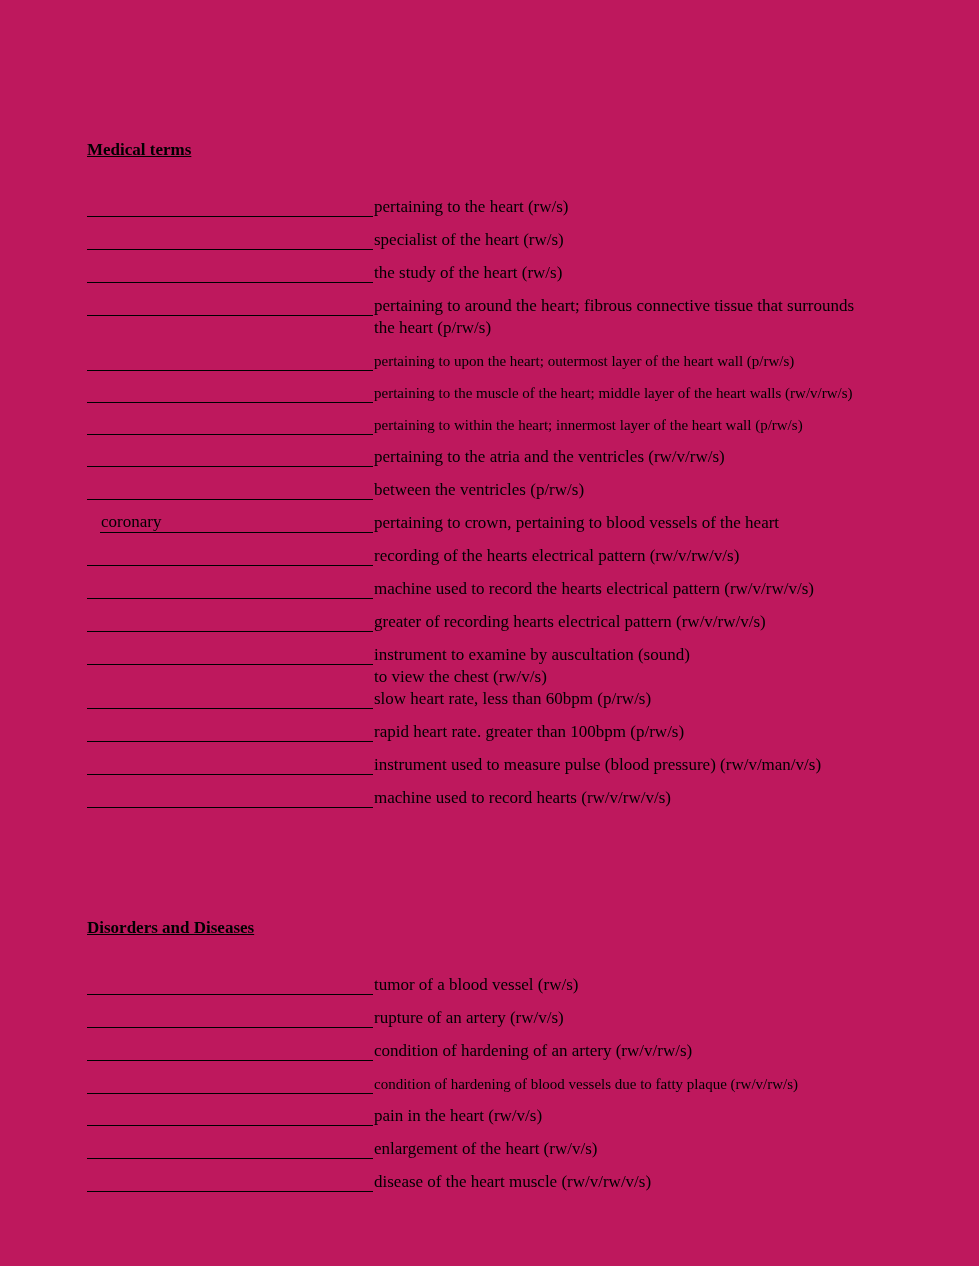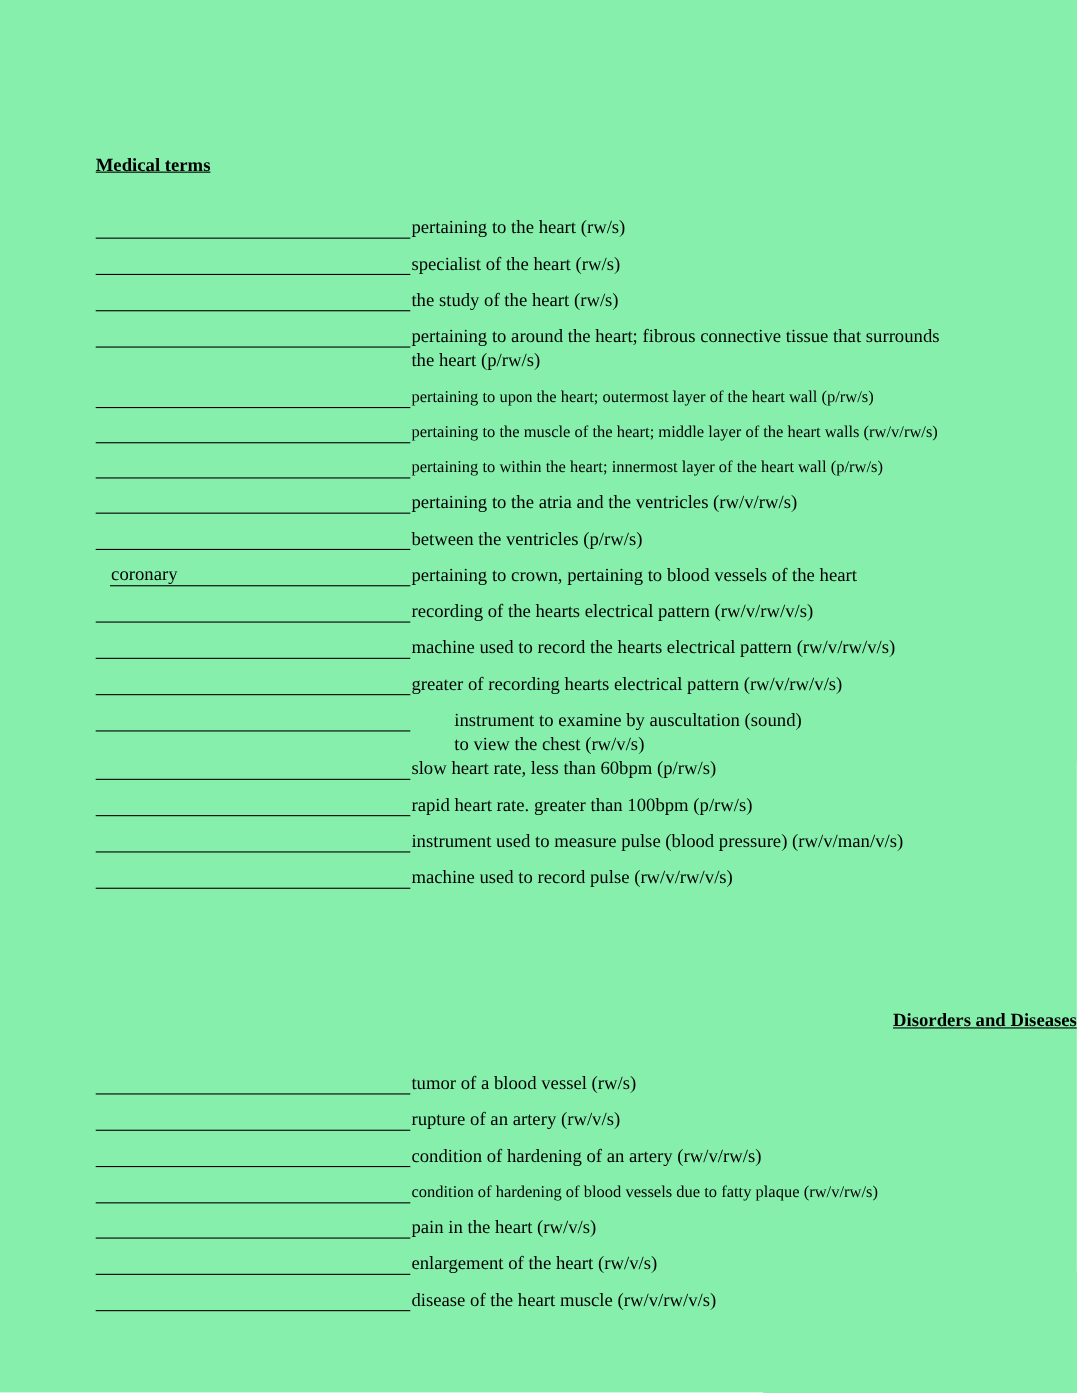--- a/index.html
+++ b/index.html
@@ -1,48 +1,48 @@
 <!DOCTYPE html>
 <html><head>
 <meta charset="utf-8">
 <style>
   * { margin: 0; padding: 0; box-sizing: border-box; }
   html, body { background: #ffffff; }
   .page {
     position: relative;
     width: 979px;
     height: 1266px;
-    background: #86efac;
+    background: #be185d;
     color: #000000;
     font-family: "Liberation Serif", serif;
     overflow: hidden;
   }
   .content {
     position: absolute;
     left: 87px;
     top: 140px;
     right: 0;
   }
   .heading {
     font-size: 17px;
     font-weight: bold;
     text-decoration: underline;
     line-height: 20px;
   }
-  .sec-2 { margin-top: 109px; text-align: right; }
+  .sec-2 { margin-top: 109px; }
   .rows { margin-top: 36px; }
   .row {
     display: flex;
     align-items: flex-start;
     font-size: 17px;
     line-height: 22px;
     margin-bottom: 11px;
   }
   .row.small { font-size: 15px; margin-bottom: 10px; }
-  .row.tight { margin-bottom: 0; gap: 39px; }
+  .row.tight { margin-bottom: 0; }
   .blank {
     flex: 0 0 auto;
     width: 286px;
     height: 21px;
     line-height: 20px;
     font-size: 17px;
     border-bottom: 1px solid #000000;
     padding-left: 1px;
     font-family: Liberation Serif, serif;
   }
@@ -127,21 +127,21 @@
           <div class="row">
             <span class="blank"></span>
             <span class="definition">rapid heart rate. greater than 100bpm (p/rw/s)</span>
           </div>
           <div class="row">
             <span class="blank"></span>
             <span class="definition">instrument used to measure pulse (blood pressure) (rw/v/man/v/s)</span>
           </div>
           <div class="row">
             <span class="blank"></span>
-            <span class="definition">machine used to record pulse (rw/v/rw/v/s)</span>
+            <span class="definition">machine used to record hearts (rw/v/rw/v/s)</span>
           </div>
         </div>
     </section>
 
     <section class="sec sec-2">
       <h2 class="heading">Disorders and Diseases</h2>
       <div class="rows">
           <div class="row">
             <span class="blank"></span>
             <span class="definition">tumor of a blood vessel (rw/s)</span>

